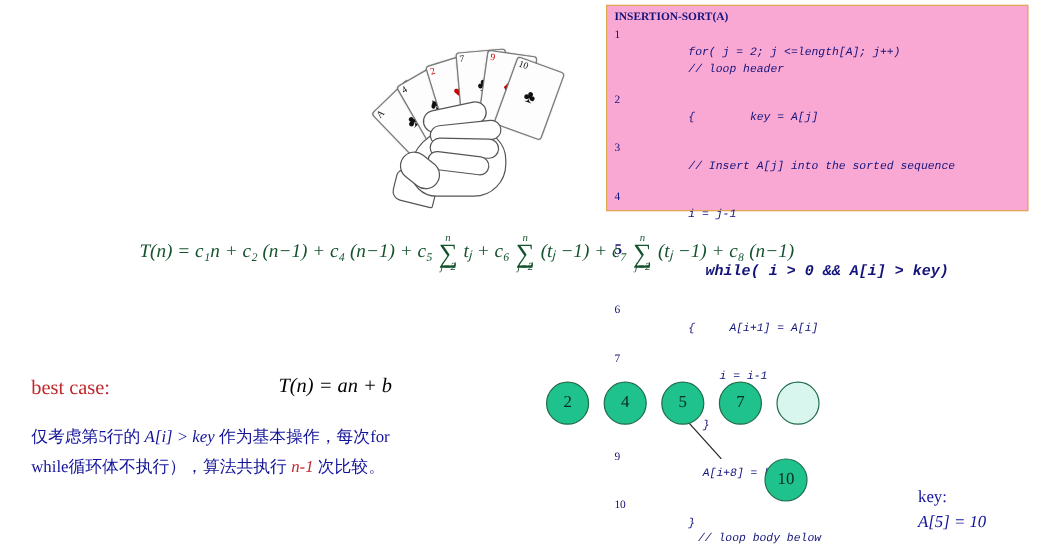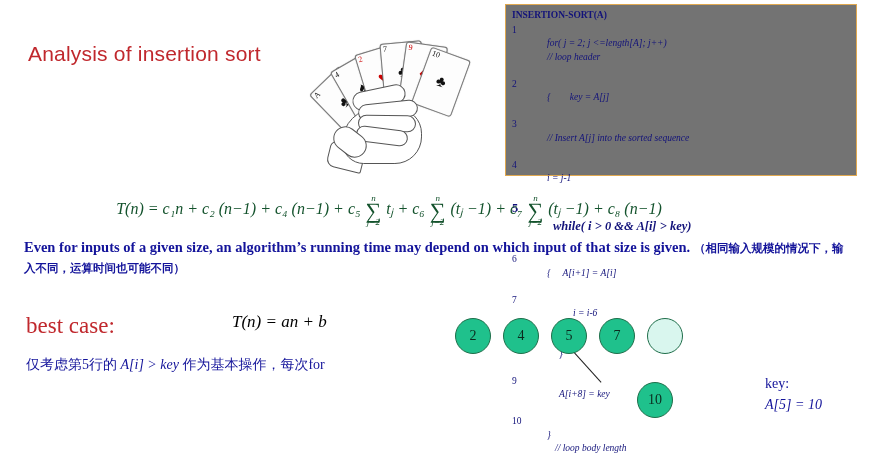--- a/index.html
+++ b/index.html
@@ -113,21 +113,21 @@
     transform: rotate(14deg);
   }
 
   
   .code-box {
     position: absolute;
     left: 505px;
     top: 4px;
     width: 352px;
     height: 172px;
-    background: #737373;
+    background: #f9a8d4;
     border: 1px solid #e0a84f;
     box-sizing: border-box;
     padding: 4px 6px 4px 6px;
     font-family: "Liberation Serif", serif;
     color: #12127a;
     font-size: 9.5px;
     line-height: 13.5px;
   }
   .code-head {
     font-weight: bold;
@@ -136,21 +136,21 @@
   }
   .code-line {
     display: flex;
     white-space: pre;
   }
   .code-line .ln {
     width: 16px;
     flex: 0 0 16px;
     text-align: left;
   }
-  .code-line .body { flex: 1 1 auto; }
+  .code-line .body { flex: 1 1 auto; font-family: Liberation Mono, monospace; }
   .code-line.big {
     font-size: 12.5px;
     font-weight: bold;
     line-height: 18px;
   }
   .ital { font-style: italic; }
   .cmt { font-style: italic; }
 
   
   .formula {
@@ -206,21 +206,21 @@
     font-weight: bold;
     font-size: 11.5px;
   }
 
   
   .bestcase-label {
     position: absolute;
     left: 26px;
     top: 313px;
     font-family: "Liberation Serif", serif;
-    font-size: 23px;
+    font-size: 17px;
     color: #c0282d;
   }
   .bestcase-eq {
     position: absolute;
     left: 232px;
     top: 312px;
     font-family: "Liberation Serif", serif;
     font-size: 17px;
     color: #000;
   }
@@ -267,34 +267,33 @@
   }
   .edge {
     position: absolute;
     background: #222;
     height: 1.4px;
     transform-origin: 0 0;
   }
   .keylabel {
     position: absolute;
     left: 310px;
-    top: 73px;
+    top: 104px;
     font-family: "Liberation Serif", serif;
     font-size: 14px;
     color: #13139a;
     line-height: 21px;
   }
   .keylabel .it { font-style: italic; }
 </style>
 </head>
 <body>
 
 <div class="slide">
 
-  <div class="title">Analysis of insertion sort</div>
 
   <div class="cards-art">
     <div class="card c1">
       <span class="pip">A</span>
       <span class="suit">♣</span>
     </div>
     <div class="card c2">
       <span class="pip">4</span>
       <span class="suit">♠</span>
     </div>
@@ -367,21 +366,21 @@
     <div class="code-line">
       <span class="ln">6</span>
       <span class="body">
         <span class="ital">{     A[i+1] = A[i]</span>
       </span>
     </div>
 
     <div class="code-line">
       <span class="ln">7</span>
       <span class="body" style="padding-left:26px">
-        <span class="ital">i = i-6</span>
+        <span class="ital">i = i-1</span>
       </span>
     </div>
 
     <div class="code-line">
       <span class="ln">8</span>
       <span class="body" style="padding-left:12px">
         <span class="ital">}</span>
       </span>
     </div>
 
@@ -389,21 +388,21 @@
       <span class="ln">9</span>
       <span class="body" style="padding-left:12px">
         <span class="ital">A[i+8] = key</span>
       </span>
     </div>
 
     <div class="code-line">
       <span class="ln">10</span>
       <span class="body">
         <span class="ital">}</span>
-        <span class="cmt" style="padding-left:8px">// loop body length</span>
+        <span class="cmt" style="padding-left:8px">// loop body below</span>
       </span>
     </div>
   </div>
 
   <div class="formula">
     <span class="it">T(n) =</span>
     <span class="it">c₁n</span>
     <span class="it">+ c₂ (n−1)</span>
     <span class="it">+ c₄ (n−1)</span>
     <span class="it">+ c₅</span>
@@ -423,34 +422,33 @@
     <span class="it">+ c₇</span>
     <span class="sumwrap">
       <span class="top">n</span>
       <span class="sig">∑</span>
       <span class="bot">j=2</span>
     </span>
     <span class="it">(tⱼ −1)</span>
     <span class="it">+ c₈ (n−1)</span>
   </div>
 
-  <div class="blue-para">
-    <span>Even for inputs of a given size, an algorithm’s running time may depend on which input of that size is given.</span>
-    <span class="cn">（相同输入规模的情况下，输入不同，运算时间也可能不同）</span>
-  </div>
 
   <div class="bestcase-label">best case:</div>
   <div class="bestcase-eq">
     <span class="it">T(n) = an + b</span>
   </div>
 
   <div class="cn-block">
     <div>
       <span>仅考虑第5行的 </span><span class="it">A[i] &gt; key</span><span> 作为基本操作，每次for</span>
     </div>
+    <div>
+      <span>while循环体不执行），算法共执行 </span><span class="red">n-1</span><span> 次比较。</span>
+    </div>
   </div>
 
   <div class="graph">
     <div class="edge" style="left:105px; top:36px; width:62px; transform: rotate(48deg);"></div>
 
     <div class="node" style="left:0px; top:18px;">
       <span>2</span>
     </div>
     <div class="node" style="left:48px; top:18px;">
       <span>4</span>

